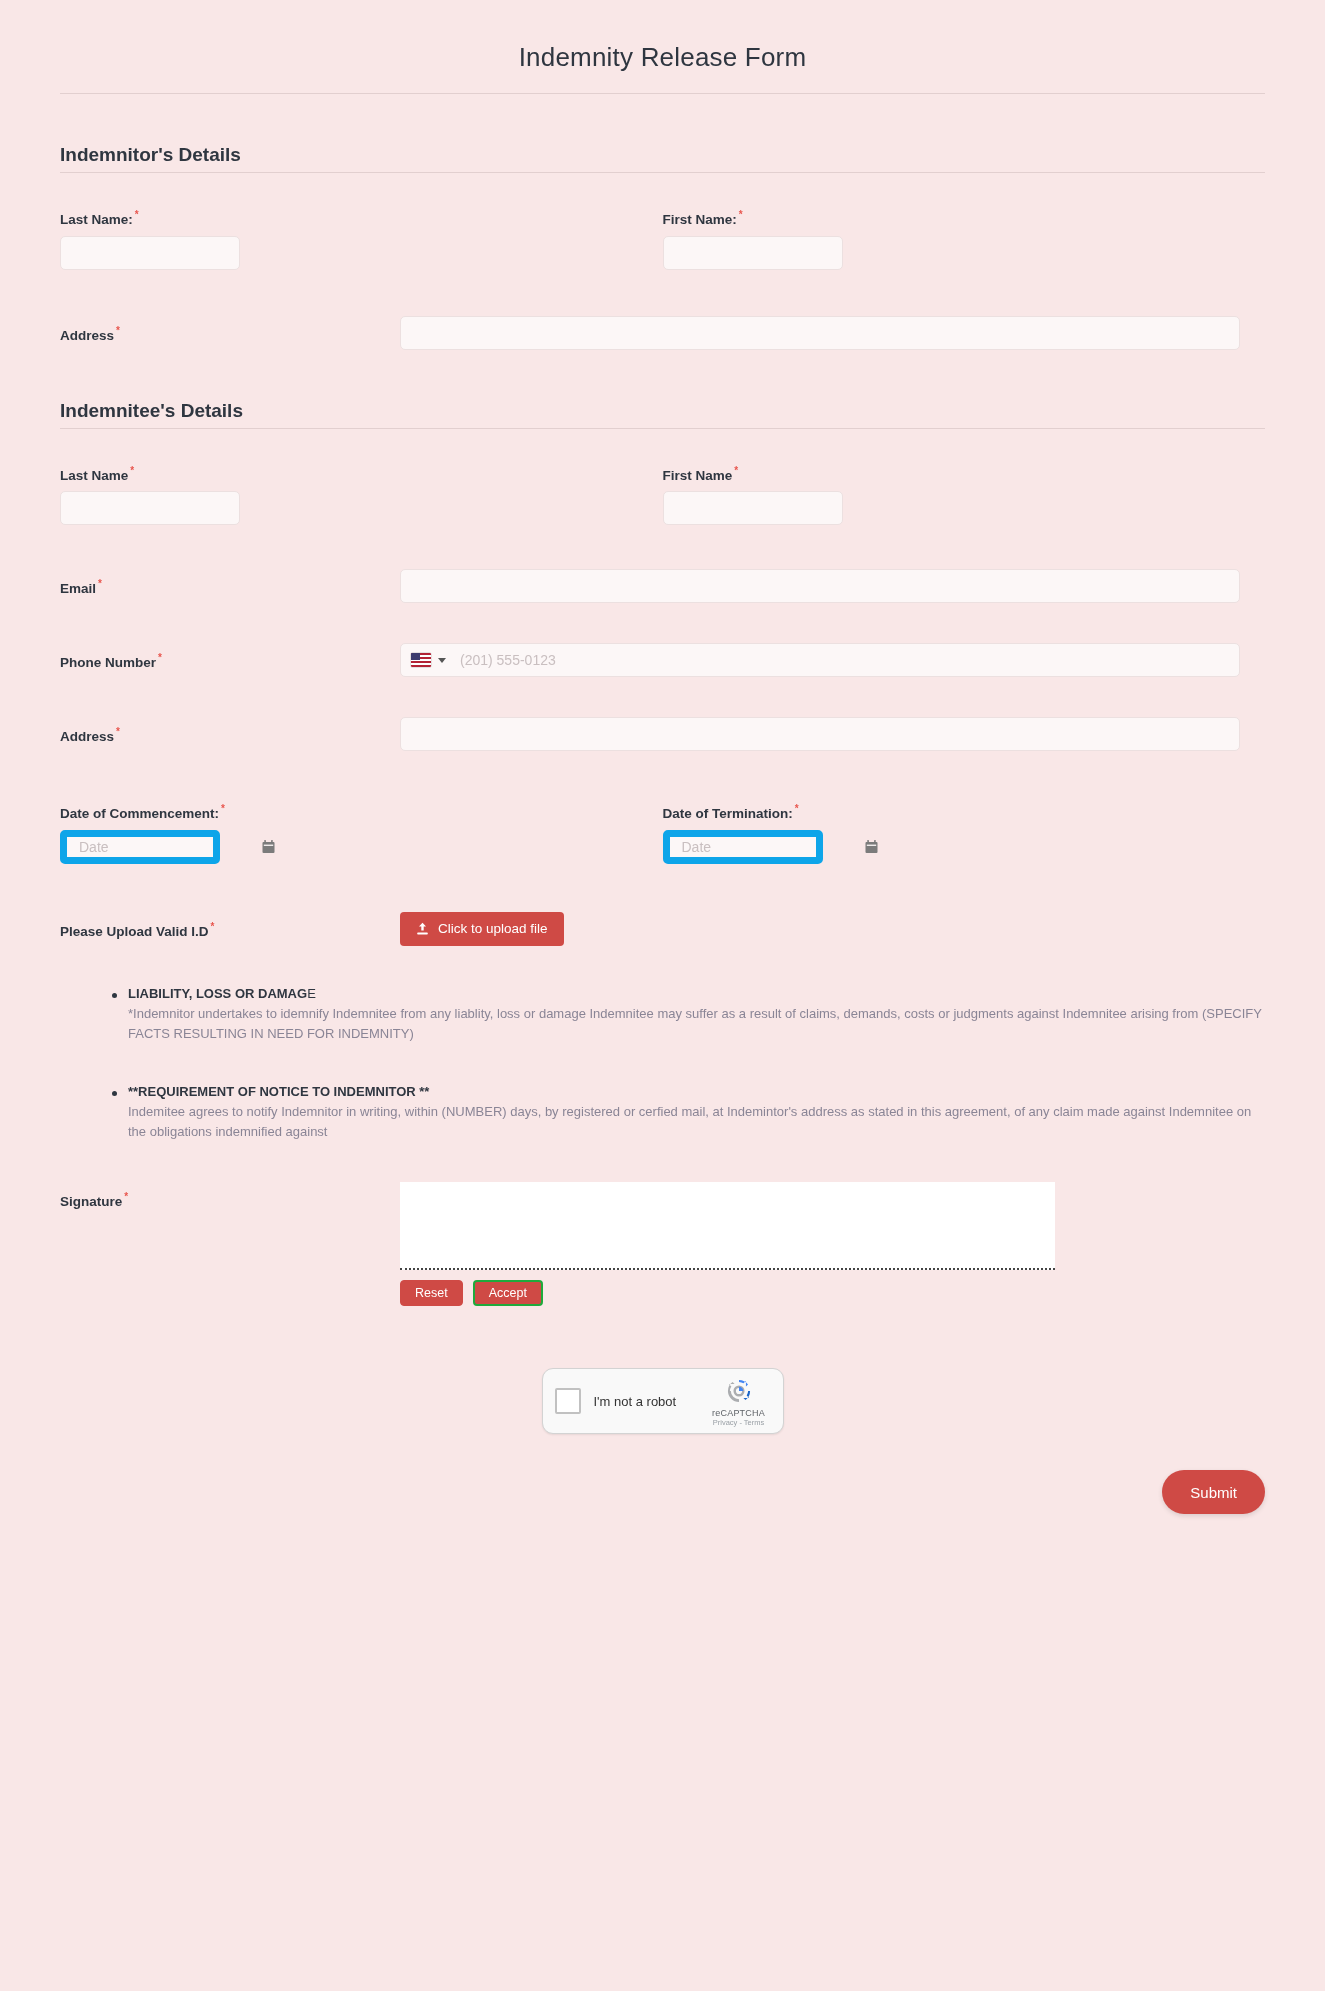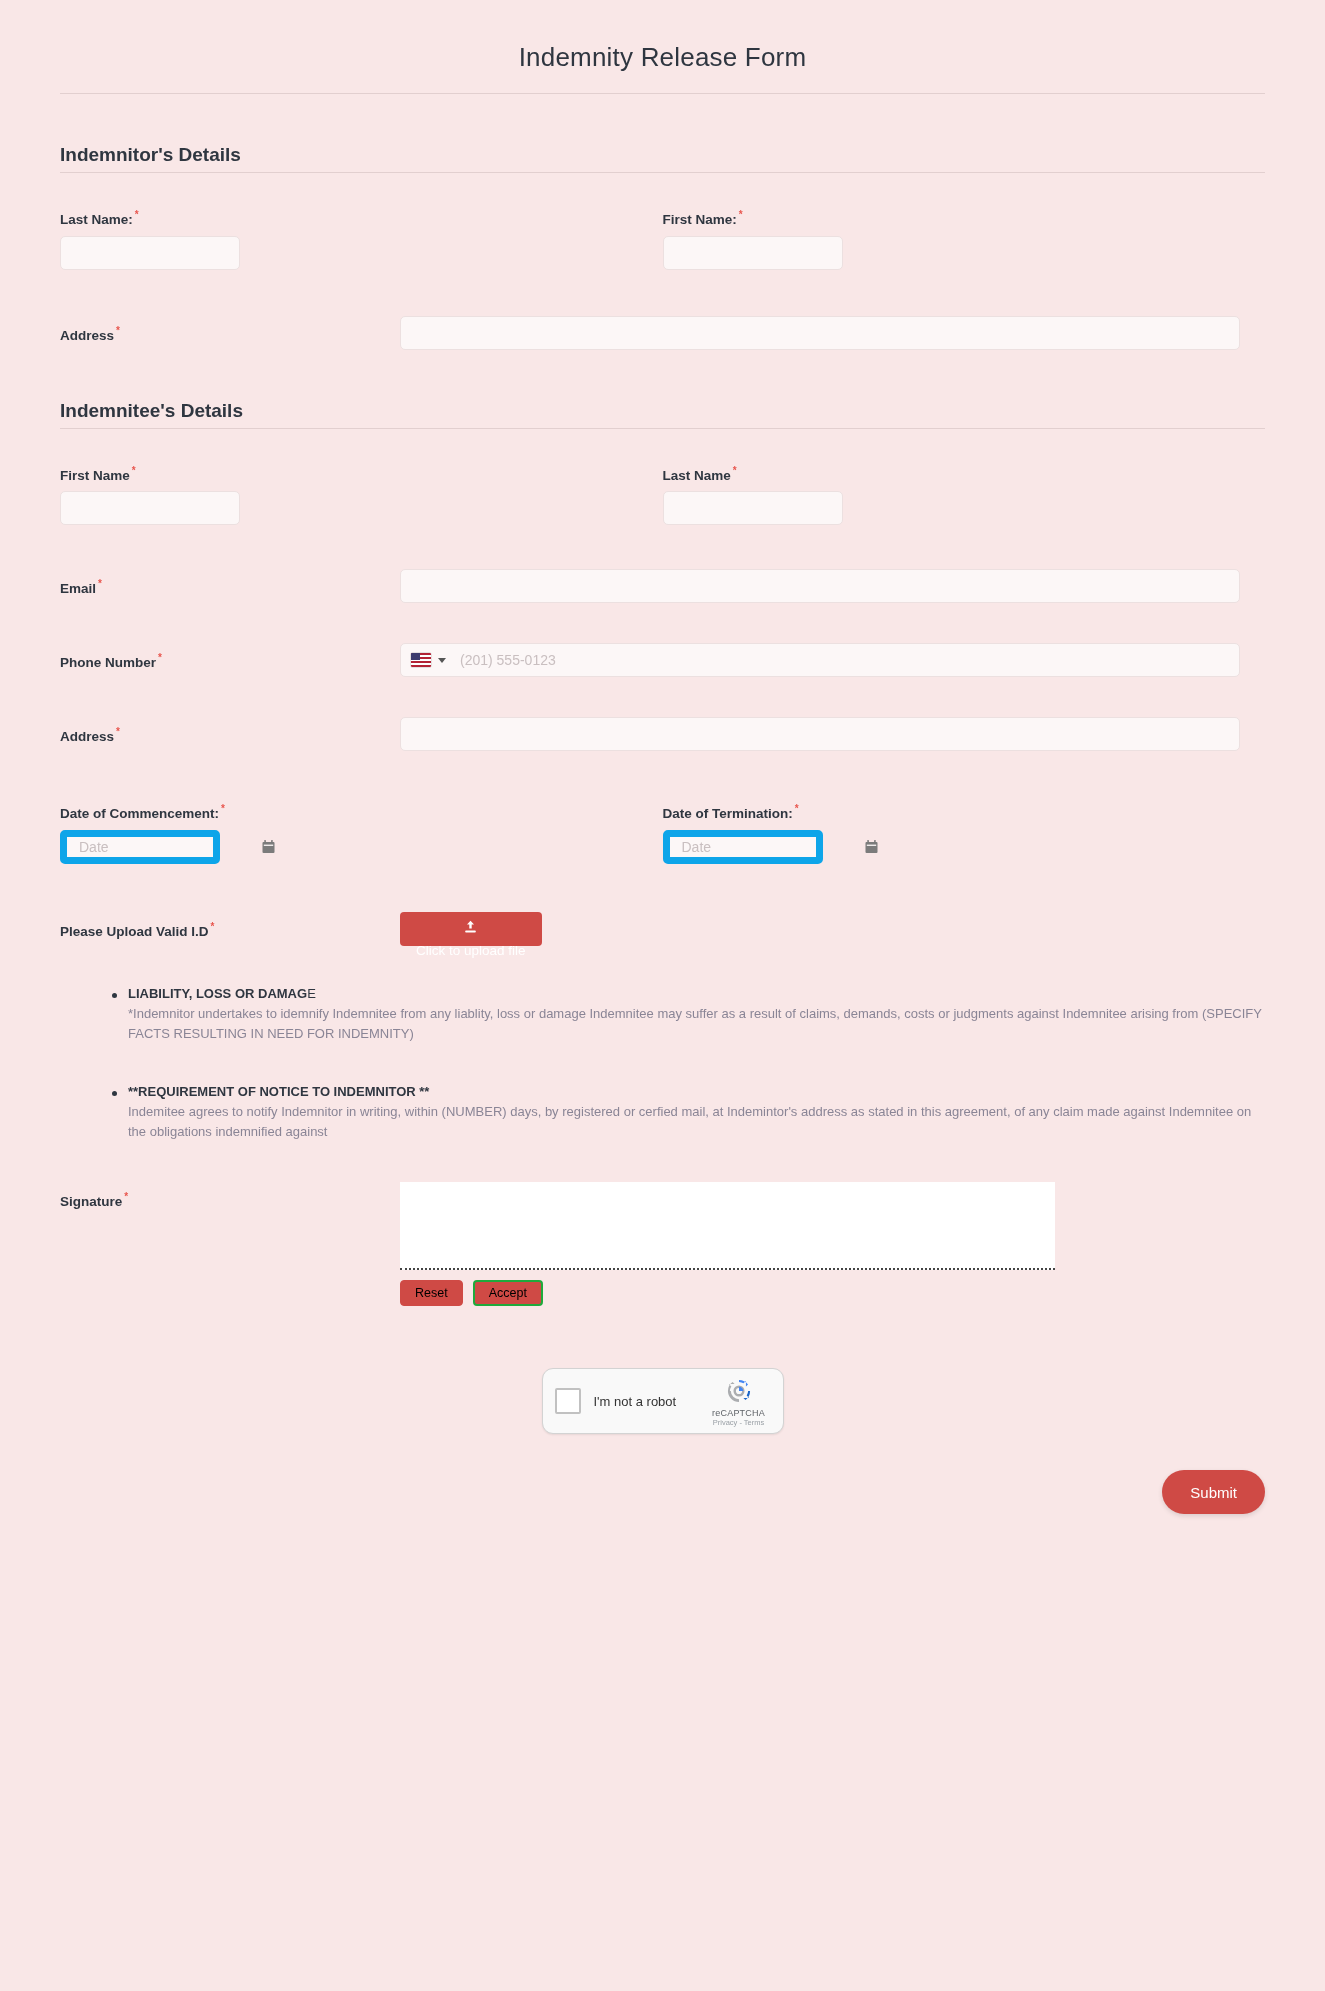--- a/index.html
+++ b/index.html
@@ -205,28 +205,27 @@
     font-family: "Liberation Sans", sans-serif;
   }
 
   
   .upload-btn {
     background: #cf4a45;
     color: #fff;
     border: 0;
     border-radius: 4px;
     height: 34px;
-    padding: 8px 16px;
+    padding: 0 16px;
     font-size: 13.5px;
     display: inline-flex;
     align-items: center;
     gap: 9px;
     cursor: pointer;
     font-family: "Liberation Sans", sans-serif;
-    flex-direction: column;
   }
 
   
   .terms {
     margin: 22px 0 0 0;
     padding: 0 0 0 52px;
     list-style: none;
   }
   .terms li { margin-bottom: 4px; }
   .bullet-head {
@@ -264,21 +263,21 @@
     border: 0;
     border-bottom: 2px dotted #444;
   }
   .sig-btns {
     display: flex;
     gap: 10px;
     margin-top: 10px;
   }
   .btn-reset, .btn-accept {
     background: #cf4a45;
-    color: #000000;
+    color: #ffffff;
     border: 1px solid #cf4a45;
     border-radius: 4px;
     height: 26px;
     padding: 0 14px;
     font-size: 12.5px;
     cursor: pointer;
     font-family: "Liberation Sans", sans-serif;
   }
   .btn-accept { border: 2px solid #1faa3c; }
 
@@ -377,25 +376,25 @@
       <div class="wfield">
         <input class="wide" value="" style="">
       </div>
     </div>
 
     <div class="section-head">Indemnitee's Details</div>
     <hr class="section-rule">
 
     <div class="row">
       <div class="col">
+        <div class="label"><span>Last Name</span><span class="req">*</span></div>
+        <input class="txt" value="" style="">
+      </div>
+      <div class="col">
         <div class="label"><span>First Name</span><span class="req">*</span></div>
-        <input class="txt" value="" style="">
-      </div>
-      <div class="col">
-        <div class="label"><span>Last Name</span><span class="req">*</span></div>
         <input class="txt" value="" style="">
       </div>
     </div>
 
     <div class="wrow" style="margin-top:44px;">
       <div class="wlabel"><span>Email</span><span class="req">*</span></div>
       <div class="wfield">
         <input class="wide" value="" style="">
       </div>
     </div>

